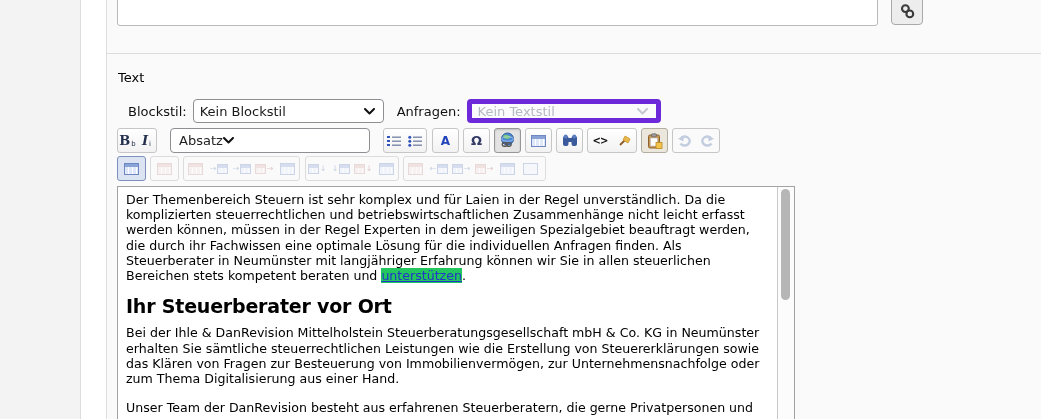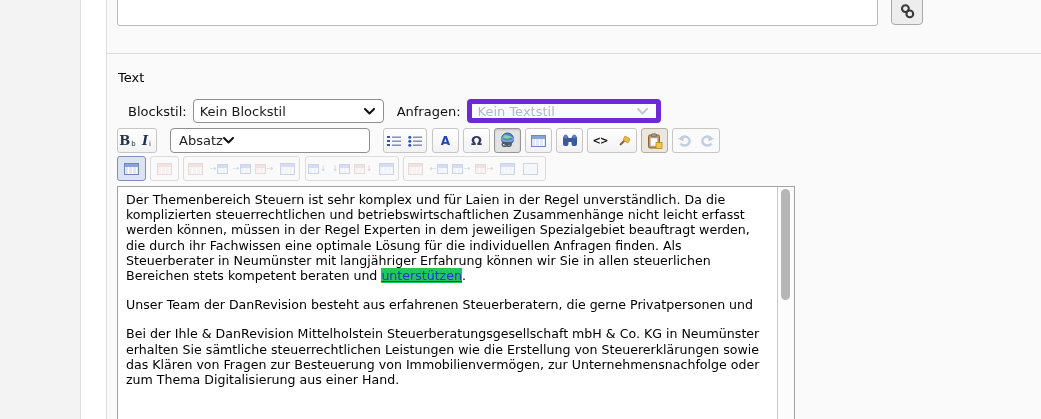--- a/index.html
+++ b/index.html
@@ -304,21 +304,22 @@
         <span class="ti"></span>
       </div>
     <div class="tb2-btn dim">
         <span class="ti" style="background:#eef3fc;"></span>
       </div>
   </div>
 
   <div class="editor">
     <div class="editor-content">
       <p><span>Der Themenbereich Steuern ist sehr komplex und für Laien in der Regel unverständlich. Da die komplizierten steuerrechtlichen und betriebswirtschaftlichen Zusammenhänge nicht leicht erfasst werden können, müssen in der Regel Experten in dem jeweiligen Spezialgebiet beauftragt werden, die durch ihr Fachwissen eine optimale Lösung für die individuellen Anfragen finden. Als Steuerberater in Neumünster mit langjähriger Erfahrung können wir Sie in allen steuerlichen Bereichen stets kompetent beraten und </span><span class="ed-link">unterstützen</span><span>.</span></p>
+      <h2>Ihr Steuerberater vor Ort</h2>
+      <p>Bei der Ihle &amp; DanRevision Mittelholstein Steuerberatungsgesellschaft mbH &amp; Co. KG in Neumünster erhalten Sie sämtliche steuerrechtlichen Leistungen wie die Erstellung von Steuererklärungen sowie das Klären von Fragen zur Besteuerung von Immobilienvermögen, zur Unternehmensnachfolge oder zum Thema Digitalisierung aus einer Hand.</p>
       <p>Unser Team der DanRevision besteht aus erfahrenen Steuerberatern, die gerne Privatpersonen und</p>
-      <p>Bei der Ihle &amp; DanRevision Mittelholstein Steuerberatungsgesellschaft mbH &amp; Co. KG in Neumünster erhalten Sie sämtliche steuerrechtlichen Leistungen wie die Erstellung von Steuererklärungen sowie das Klären von Fragen zur Besteuerung von Immobilienvermögen, zur Unternehmensnachfolge oder zum Thema Digitalisierung aus einer Hand.</p>
     </div>
     <div class="ed-scrollbar">
       <div class="ed-thumb"></div>
     </div>
   </div>
 
 </div>
 
 </body></html>

